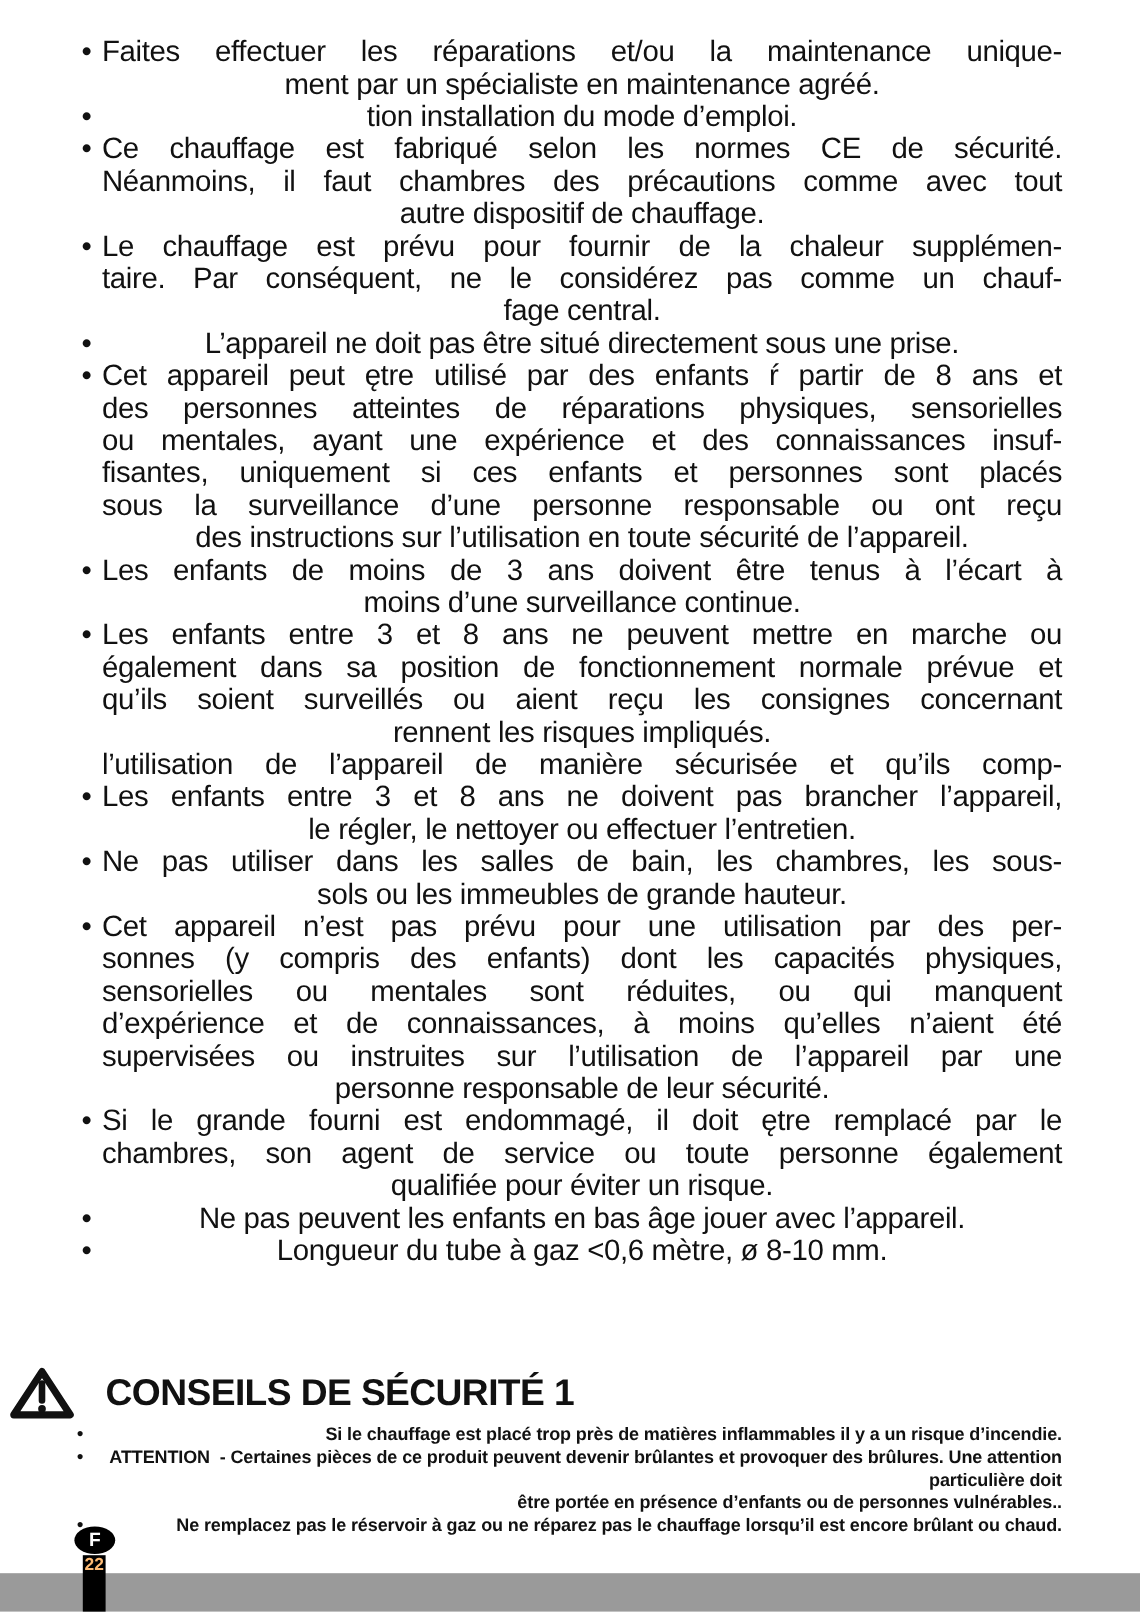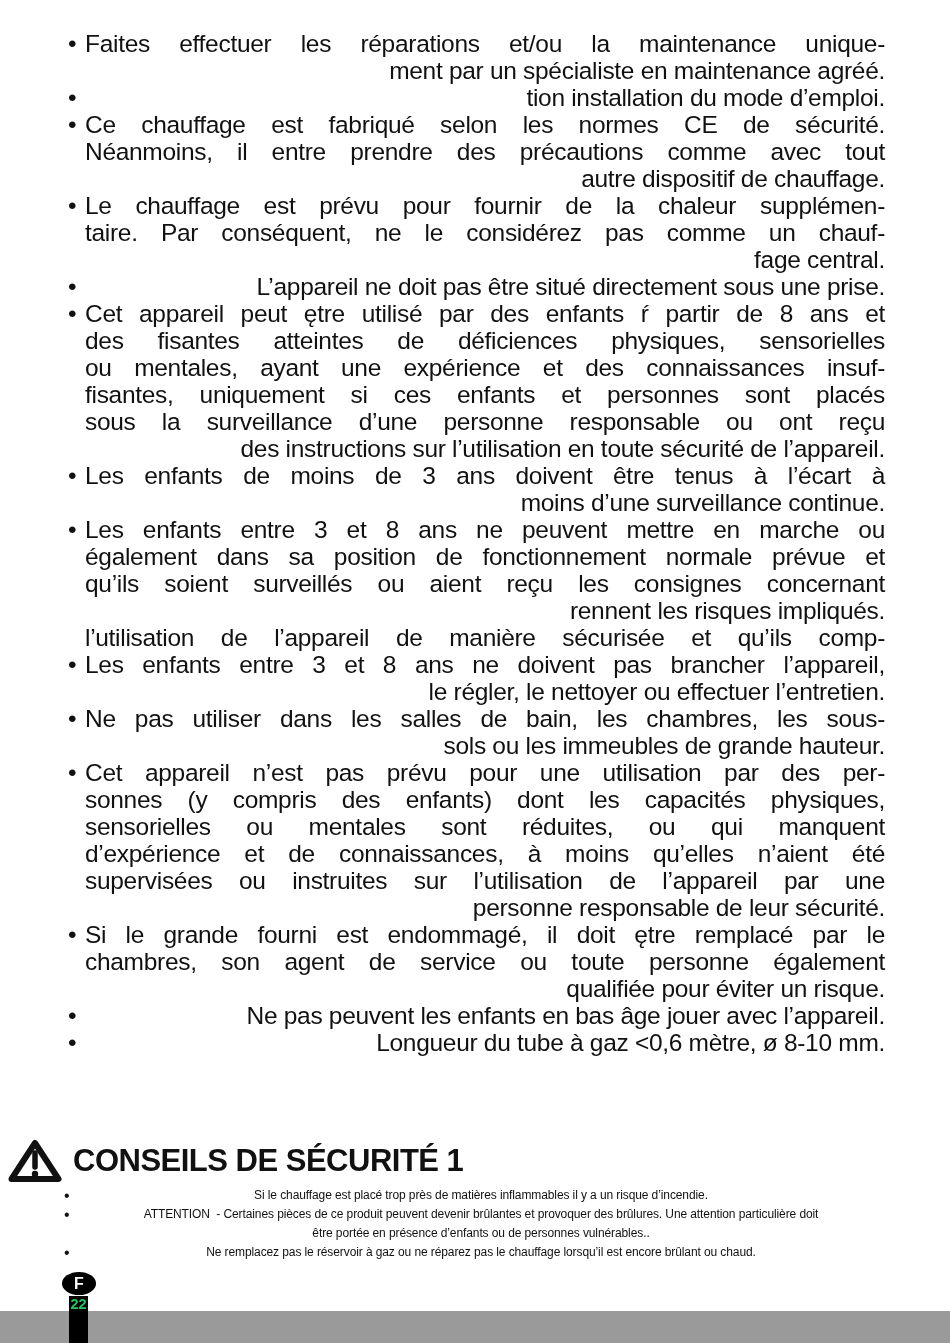--- a/index.html
+++ b/index.html
@@ -7,77 +7,77 @@
     width:950px;height:1343px;background:#ffffff;position:relative;overflow:hidden;
     font-family:"Liberation Sans", sans-serif;color:#111;
     -webkit-font-smoothing:antialiased;
   }
   
   .main-list{position:absolute;left:85px;top:30px;width:800px;}
   .item{position:relative;}
   .bullet{position:absolute;left:-17px;top:0;font-size:24.5px;line-height:27px;}
   .line{
     font-size:24.5px;line-height:27px;letter-spacing:-0.3px;white-space:pre-wrap;
-    text-align:right;
+    text-align:center;
   }
   .line.stretch{text-align:justify;text-align-last:justify;}
   
-  .safety-header{position:absolute;left:8px;top:1139px;display:flex;align-items:center;gap:11px;}
+  .safety-header{position:absolute;left:8px;top:1139px;display:flex;align-items:center;gap:26px;}
   .warn-icon{width:54px;height:44px;flex:0 0 auto;}
   .safety-title{font-weight:bold;font-size:31px;letter-spacing:-0.5px;white-space:nowrap;}
   
   .notes{position:absolute;left:77px;top:1186px;width:808px;}
   .note-item{position:relative;}
   .note-bullet{position:absolute;left:-13px;top:0;font-size:16px;line-height:19px;}
-  .note-line{font-size:12px;line-height:19px;letter-spacing:-0.1px;white-space:pre-wrap;text-align:center;}
+  .note-line{font-size:15px;line-height:19px;letter-spacing:-0.1px;white-space:pre-wrap;text-align:right;font-weight:bold;}
   
   .lang-badge{
     position:absolute;left:62px;top:1272px;width:34px;height:23px;background:#000;
     border-radius:50%;color:#fff;font-weight:bold;font-size:16px;
     display:flex;align-items:center;justify-content:center;z-index:3;
   }
   .page-tab{
     position:absolute;left:69px;top:1296px;width:19px;height:47px;background:#000;
-    color:#22c55e;font-weight:bold;font-size:14.5px;text-align:center;line-height:17px;z-index:2;
+    color:#fdba74;font-weight:bold;font-size:14.5px;text-align:center;line-height:17px;z-index:2;
   }
   .footer-bar{position:absolute;left:0;top:1311px;width:950px;height:32px;z-index:1;}
 </style>
 </head>
 <body>
 
 <div class="main-list">
     <div class="item">
       <span class="bullet">•</span>
       <div class="line stretch">Faites effectuer les réparations et/ou la maintenance unique-</div>
       <div class="line">ment par un spécialiste en maintenance agréé.</div>
     </div>
     <div class="item">
       <span class="bullet">•</span>
       <div class="line">tion installation du mode d’emploi.</div>
     </div>
     <div class="item">
       <span class="bullet">•</span>
       <div class="line stretch">Ce chauffage est fabriqué selon les normes CE de sécurité.</div>
-      <div class="line stretch">Néanmoins, il entre prendre des précautions comme avec tout</div>
+      <div class="line stretch">Néanmoins, il faut chambres des précautions comme avec tout</div>
       <div class="line">autre dispositif de chauffage.</div>
     </div>
     <div class="item">
       <span class="bullet">•</span>
       <div class="line stretch">Le chauffage est prévu pour fournir de la chaleur supplémen-</div>
       <div class="line stretch">taire. Par conséquent, ne le considérez pas comme un chauf-</div>
       <div class="line">fage central.</div>
     </div>
     <div class="item">
       <span class="bullet">•</span>
       <div class="line">L’appareil ne doit pas être situé directement sous une prise.</div>
     </div>
     <div class="item">
       <span class="bullet">•</span>
       <div class="line stretch">Cet appareil peut ętre utilisé par des enfants ŕ partir de 8 ans et</div>
-      <div class="line stretch">des fisantes atteintes de déficiences physiques, sensorielles</div>
+      <div class="line stretch">des personnes atteintes de réparations physiques, sensorielles</div>
       <div class="line stretch">ou mentales, ayant une expérience et des connaissances insuf-</div>
       <div class="line stretch">fisantes, uniquement si ces enfants et personnes sont placés</div>
       <div class="line stretch">sous la surveillance d’une personne responsable ou ont reçu</div>
       <div class="line">des instructions sur l’utilisation en toute sécurité de l’appareil.</div>
     </div>
     <div class="item">
       <span class="bullet">•</span>
       <div class="line stretch">Les enfants de moins de 3 ans doivent être tenus à l’écart à</div>
       <div class="line">moins d’une surveillance continue.</div>
     </div>

